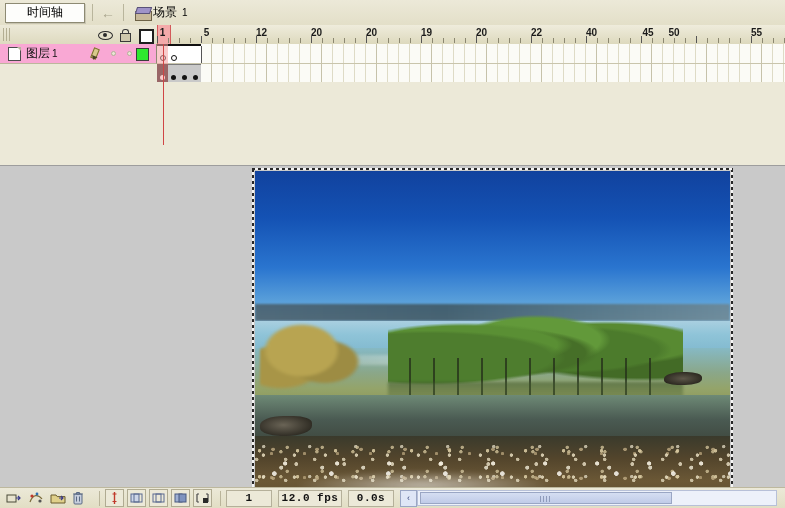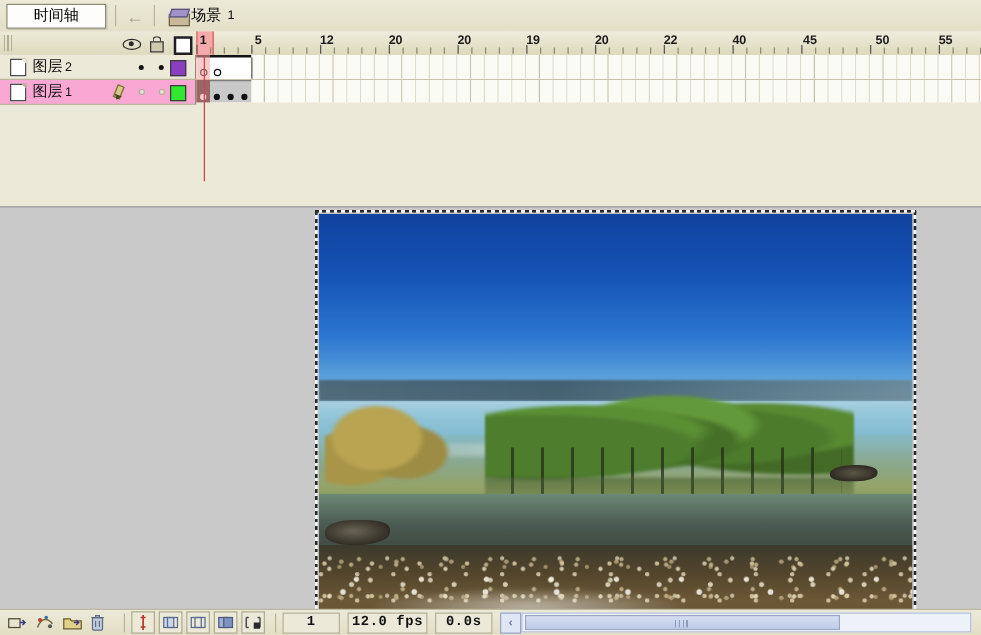--- a/index.html
+++ b/index.html
@@ -322,44 +322,33 @@
         <div class="rtick" style="left: 451px;"></div>
         <div class="rtick" style="left: 462px;"></div>
         <div class="rtick" style="left: 473px;"></div>
         <div class="rtick major" style="left: 484px;"></div>
         <div class="rlabel" style="left: 491px;">45</div>
         <div class="rtick" style="left: 495px;"></div>
         <div class="rtick" style="left: 506px;"></div>
         <div class="rtick" style="left: 517px;"></div>
         <div class="rtick" style="left: 528px;"></div>
         <div class="rtick major" style="left: 539px;"></div>
-        <div class="rlabel" style="left: 549px;">50</div>
+        <div class="rlabel" style="left: 517px;">50</div>
         <div class="rtick" style="left: 550px;"></div>
         <div class="rtick" style="left: 561px;"></div>
         <div class="rtick" style="left: 572px;"></div>
         <div class="rtick" style="left: 583px;"></div>
         <div class="rtick major" style="left: 594px;"></div>
         <div class="rlabel" style="left: 599.5px;">55</div>
         <div class="rtick" style="left: 605px;"></div>
         <div class="rtick" style="left: 616px;"></div>
         <div class="rtick" style="left: 627px;"></div>
       </div>
 
     <div class="layers" id="layer-rows">
-        <div class="lrow">
-          <span class="lpage"></span>
-          <span class="lname">图层<span class="lnum">2</span></span>
-          <span class="dcell" style="left: 108px;">
-            <span class="dot"></span>
-          </span>
-          <span class="dcell" style="left: 124px;">
-            <span class="dot"></span>
-          </span>
-          <span class="swatch" style="background: rgb(138, 63, 192);"></span>
-        </div>
         <div class="lrow sel">
           <span class="lpage"></span>
           <span class="lname">图层<span class="lnum">1</span></span>
           <span class="pencil">
             <i class="shaft"></i>
             <i class="tip"></i>
           </span>
           <span class="dcell" style="left: 108px;">
             <span class="dot off"></span>
           </span>

